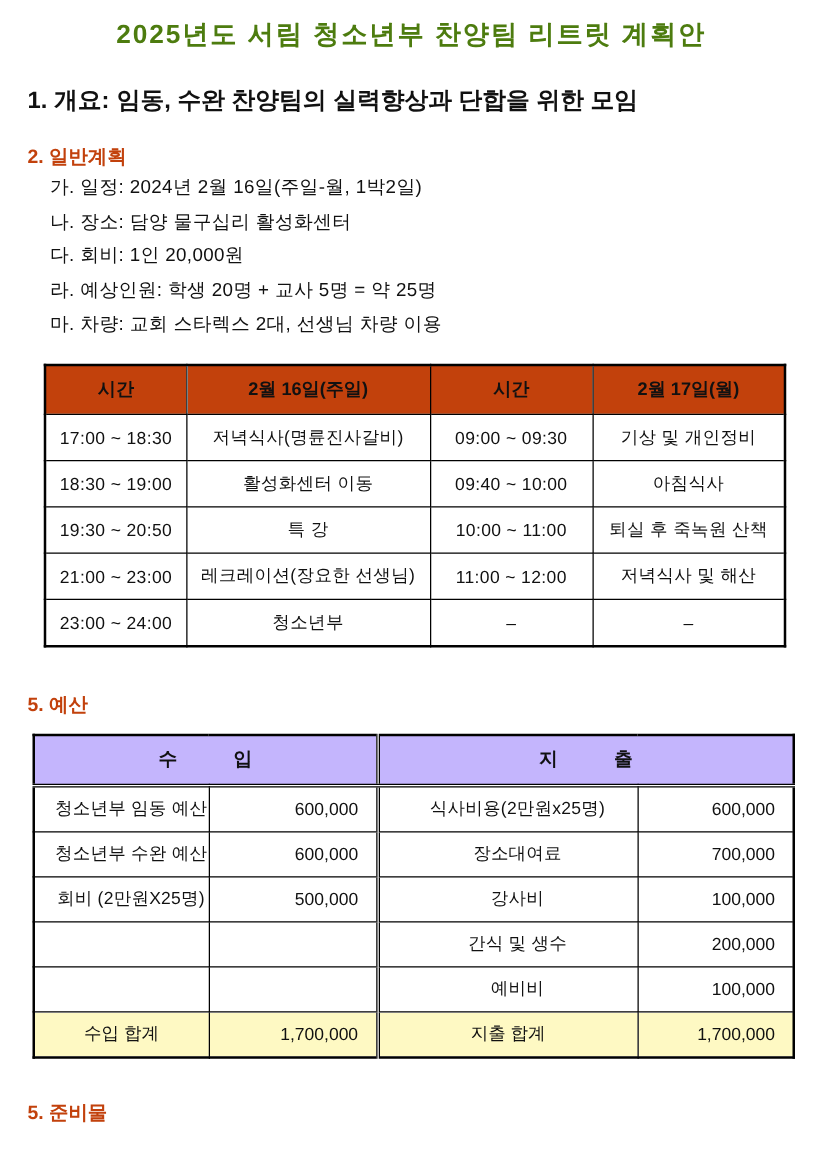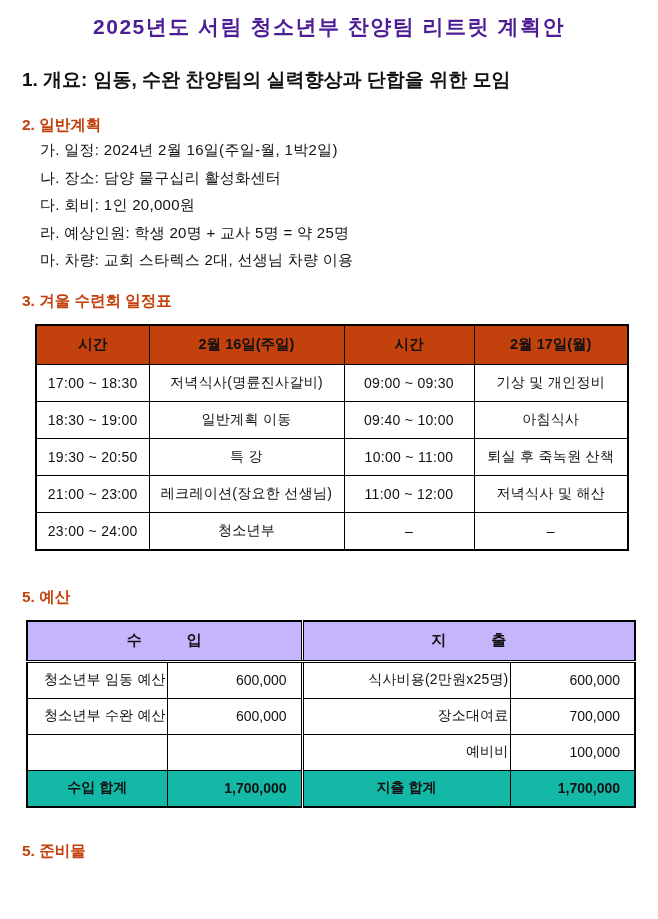--- a/index.html
+++ b/index.html
@@ -5,21 +5,21 @@
   html, body { margin: 0; padding: 0; background: #ffffff; }
   body {
     width: 658px; height: 919px; overflow: hidden;
     font-family: "Liberation Sans", "DejaVu Sans", sans-serif;
     color: #111111;
   }
   .page { padding: 8px 20px 0 20px; }
 
   .title {
     text-align: center; font-size: 21px; font-weight: bold;
-    letter-spacing: 1.5px; margin-top: 5px; color: #4c1d95;
+    letter-spacing: 1.5px; margin-top: 5px; color: #4d7c0f;
   }
 
   .overview { margin-top: 26px; font-size: 19px; font-weight: bold; margin-left: 2px; }
   .overview .h { margin-right: 6px; }
 
   .sec-heading { font-size: 15.5px; font-weight: bold; margin-left: 2px; color: #c2410c; }
   .sec-general { margin-top: 22px; }
   .sub-item {
     font-size: 15px; font-weight: normal; margin-left: 20px;
     line-height: 27.5px; letter-spacing: 0.3px;
@@ -49,24 +49,24 @@
     margin-top: 12px; margin-left: 6px; width: 608px;
     border: 2.5px solid #000; font-size: 14px;
   }
   .budget-table th, .budget-table td { border: 1.5px solid #000; }
   .budget-table th {
     background: #c4b5fd; height: 36px; text-align: center;
     font-weight: bold; font-size: 15px; white-space: pre;
     border-bottom: 3px double #000;
   }
   .budget-table td { height: 33px; }
-  .budget-table .lbl { text-align: right; padding-left: 16px; letter-spacing: 0.2px; }
+  .budget-table .lbl { text-align: center; padding-left: 16px; letter-spacing: 0.2px; }
   .budget-table .amt { text-align: right; padding-right: 14px; }
   .budget-table .expcol { border-left: 3px double #000; }
-  .budget-table tr.total td { background: #14b8a6; font-weight: bold; }
+  .budget-table tr.total td { background: #fef9c3; font-weight: normal; }
   .budget-table tr.total .tlbl { text-align: center; }
 </style>
 </head>
 <body>
 
 <div class="page">
 
   <div class="title">2025년도 서림 청소년부 찬양팀 리트릿 계획안</div>
 
   <div class="overview">
@@ -76,21 +76,20 @@
   <div class="sec-general">
     <div class="sec-heading">2. 일반계획</div>
     <div class="sub-item">가. 일정: 2024년 2월 16일(주일-월, 1박2일)</div>
     <div class="sub-item">나. 장소: 담양 물구십리 활성화센터</div>
     <div class="sub-item">다. 회비: 1인 20,000원</div>
     <div class="sub-item">라. 예상인원: 학생 20명 + 교사 5명 = 약 25명</div>
     <div class="sub-item">마. 차량: 교회 스타렉스 2대, 선생님 차량 이용</div>
   </div>
 
   <div class="sec-schedule">
-    <div class="sec-heading">3. 겨울 수련회 일정표</div>
     <table class="schedule-table">
       <colgroup>
         <col style="width:113px">
           <col style="width:195px">
           <col style="width:130px">
           <col style="width:154px">
       </colgroup>
       <thead>
         <tr>
           <th>시간</th>
@@ -101,21 +100,21 @@
       </thead>
       <tbody>
         <tr>
           <td>17:00 ~ 18:30</td>
           <td>저녁식사(명륜진사갈비)</td>
           <td>09:00 ~ 09:30</td>
           <td>기상 및 개인정비</td>
         </tr>
         <tr>
           <td>18:30 ~ 19:00</td>
-          <td>일반계획 이동</td>
+          <td>활성화센터 이동</td>
           <td>09:40 ~ 10:00</td>
           <td>아침식사</td>
         </tr>
         <tr>
           <td>19:30 ~ 20:50</td>
           <td>특 강</td>
           <td>10:00 ~ 11:00</td>
           <td>퇴실 후 죽녹원 산책</td>
         </tr>
         <tr>
@@ -156,20 +155,32 @@
           <td class="lbl expcol">식사비용(2만원x25명)</td>
           <td class="amt">600,000</td>
         </tr>
         <tr>
           <td class="lbl">청소년부 수완 예산</td>
           <td class="amt">600,000</td>
           <td class="lbl expcol">장소대여료</td>
           <td class="amt">700,000</td>
         </tr>
         <tr>
+          <td class="lbl">회비 (2만원X25명)</td>
+          <td class="amt">500,000</td>
+          <td class="lbl expcol">강사비</td>
+          <td class="amt">100,000</td>
+        </tr>
+        <tr>
+          <td class="lbl"></td>
+          <td class="amt"></td>
+          <td class="lbl expcol">간식 및 생수</td>
+          <td class="amt">200,000</td>
+        </tr>
+        <tr>
           <td class="lbl"></td>
           <td class="amt"></td>
           <td class="lbl expcol">예비비</td>
           <td class="amt">100,000</td>
         </tr>
         <tr class="total">
           <td class="tlbl">수입 합계</td>
           <td class="amt">1,700,000</td>
           <td class="tlbl expcol">지출 합계</td>
           <td class="amt">1,700,000</td>

